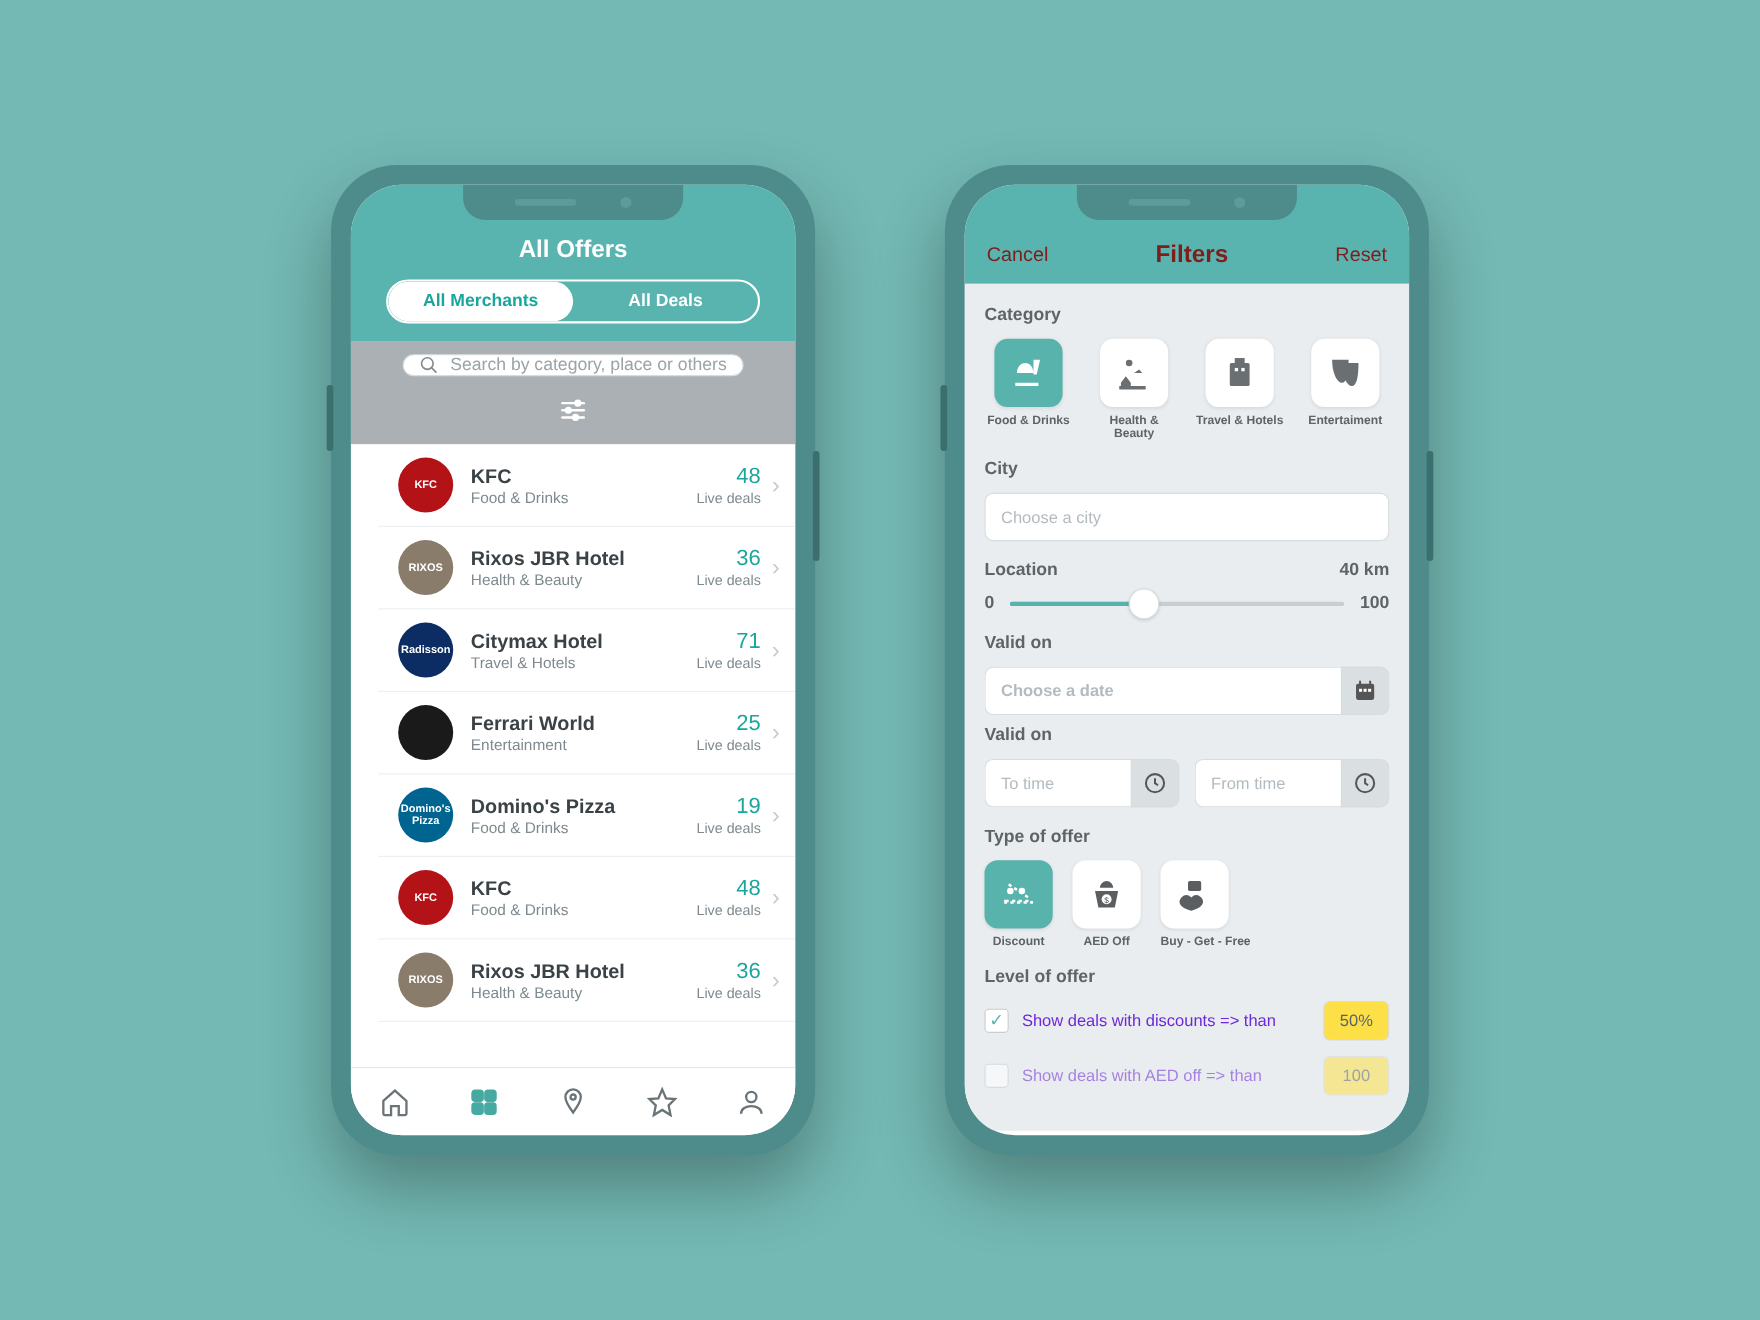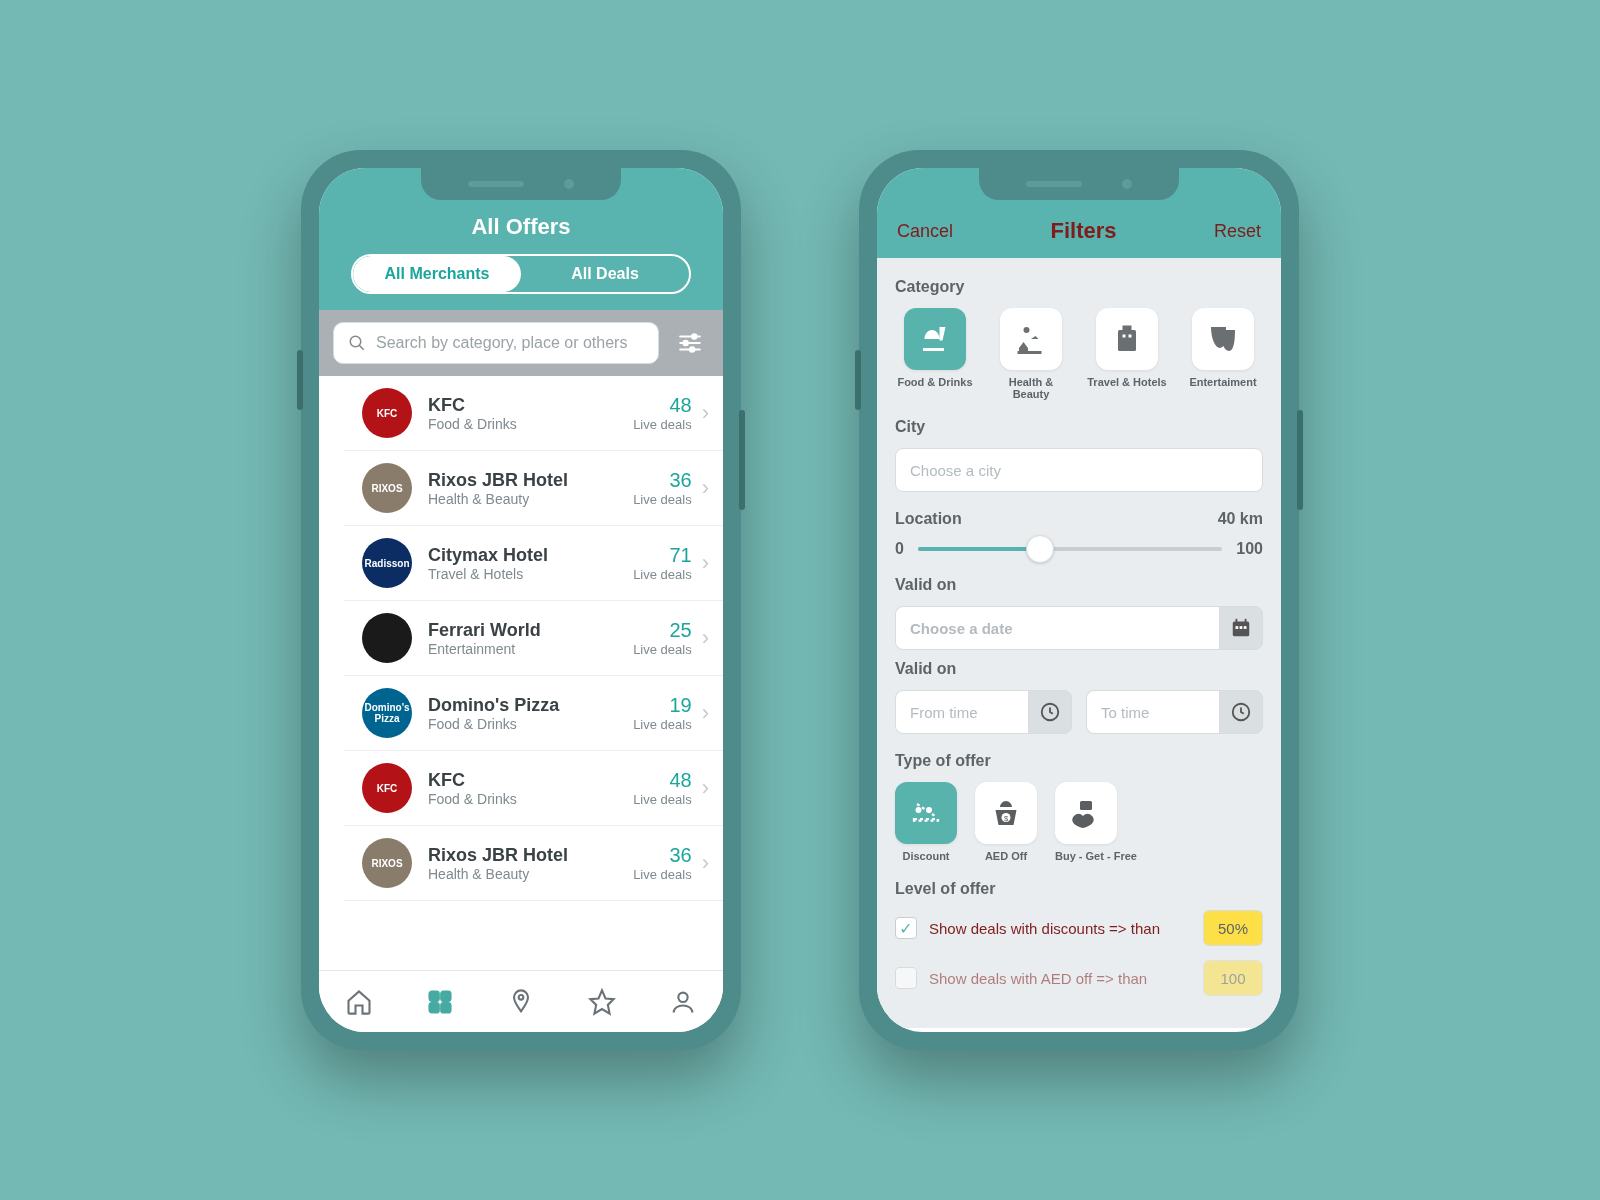--- a/index.html
+++ b/index.html
@@ -13,21 +13,21 @@
 .notch .speaker { width:56px; height:6px; background:#5e9a98; border-radius:3px; }
 .notch .cam { width:10px; height:10px; background:#5e9a98; border-radius:50%; }
 
 
 .s1-header { background:#59b3ae; color:#fff; padding-top:46px; padding-bottom:16px; text-align:center; }
 .s1-title { font-size:22px; font-weight:700; margin-bottom:14px; }
 .seg { width:340px; margin:0 auto; background:transparent; border:2px solid #fff; border-radius:30px; height:40px; display:flex; overflow:hidden; }
 .seg .tab { flex:1; display:flex; align-items:center; justify-content:center; font-size:16px; font-weight:600; cursor:pointer; }
 .seg .tab.active { background:#fff; color:#1aa69d; border-radius:30px; }
 .seg .tab:not(.active){ color:#fff; }
-.searchbar-wrap { background:#aab0b3; padding:12px 14px; display:flex; gap:12px; align-items:center; }
+.searchbar-wrap { background:#aab0b3; padding:12px 14px; display:flex; gap:12px; align-items:center;flex-direction:column; }
 .searchbar { flex:1; background:#fff; border-radius:10px; height:42px; display:flex; align-items:center; padding:0 14px; gap:10px; border:1px solid #d7dcde; }
 .search-ic { width:18px; height:18px; }
 .search-ic svg { width:100%; height:100%; fill:none; stroke:#888; stroke-width:2; }
 .searchbar span { color:#9aa3a7; font-size:16px; }
 .filterbtn { width:38px; height:38px; display:flex; align-items:center; justify-content:center; cursor:pointer; }
 .filterbtn svg { width:26px; height:26px; stroke:#fff; fill:none; stroke-width:2; stroke-linecap:round; }
 .list { background:#fff; height:calc(100% - 255px); overflow:hidden;padding-left:25px; }
 .row { display:flex; align-items:center; padding:12px 14px 12px 18px; border-bottom:1px solid #eceff0; }
 .row .logo { width:50px; height:50px; border-radius:50%; flex-shrink:0; margin-right:16px; display:flex; align-items:center; justify-content:center; font-size:10px; font-weight:700; color:#fff; text-align:center; line-height:1.1; }
 .row .info { flex:1; }
@@ -74,21 +74,21 @@
 .fg .iconbox svg { width:22px; height:22px; fill:#555; }
 .type-row { display:flex; gap:18px; margin-bottom:18px; }
 .type-item { text-align:center; }
 .type-card { width:62px; height:62px; background:#fff; border-radius:12px; display:flex; align-items:center; justify-content:center; margin-bottom:6px; box-shadow:0 1px 3px rgba(0,0,0,.08); cursor:pointer; }
 .type-card.sel { background:#58b3ad; }
 .type-card svg { width:36px; height:36px; fill:#5a5e61; }
 .type-card.sel svg { fill:#fff; }
 .type-item .tlabel { font-size:11px; color:#5d6468; font-weight:600; }
 .check-row { display:flex; align-items:center; gap:12px; margin-bottom:14px; }
 .checkbox { width:22px; height:22px; background:#fff; border:1px solid #c7cdd0; border-radius:4px; display:flex; align-items:center; justify-content:center; color:#58b3ad; font-size:16px; }
-.check-row .ct { flex:1; color:#7f1d1d; font-size:15px; }
+.check-row .ct { flex:1; color:#6d28d9; font-size:15px; }
 .check-row .valbox { width:60px; height:36px; background:#fde047; border:1px solid #d7dcde; border-radius:6px; display:flex; align-items:center; justify-content:center; font-size:15px; color:#5d6468; }
 .full-date-field { display:flex; margin-bottom:10px;font-weight:bold; }
 .full-date-field .field { margin:0; flex:1; border-right:none; border-radius:8px 0 0 8px; }
 .full-date-field .iconbox { width:44px; height:44px; background:#dadfe2; border:1px solid #d7dcde; border-radius:0 8px 8px 0; display:flex; align-items:center; justify-content:center; }
 .full-date-field .iconbox svg { width:22px; height:22px; fill:#555; }
 </style>
 </head>
 <body>
 
 <div class="stage">
@@ -345,32 +345,32 @@
               </svg>
             </div>
       </div>
 
       <div class="sect-label">
             <span>Valid on</span>
           </div>
       <div class="field-row">
         <div class="fg">
           <div class="field">
-                <span>From time</span>
+                <span>To time</span>
               </div>
           <div class="iconbox">
                 <svg viewBox="0 0 24 24">
                   <circle cx="12" cy="12" r="9" fill="none" stroke="#555" stroke-width="2"></circle>
                   <path d="M12 7v5l3 2" fill="none" stroke="#555" stroke-width="2"></path>
                 </svg>
               </div>
         </div>
         <div class="fg">
           <div class="field">
-                <span>To time</span>
+                <span>From time</span>
               </div>
           <div class="iconbox">
                 <svg viewBox="0 0 24 24">
                   <circle cx="12" cy="12" r="9" fill="none" stroke="#555" stroke-width="2"></circle>
                   <path d="M12 7v5l3 2" fill="none" stroke="#555" stroke-width="2"></path>
                 </svg>
               </div>
         </div>
       </div>
 

